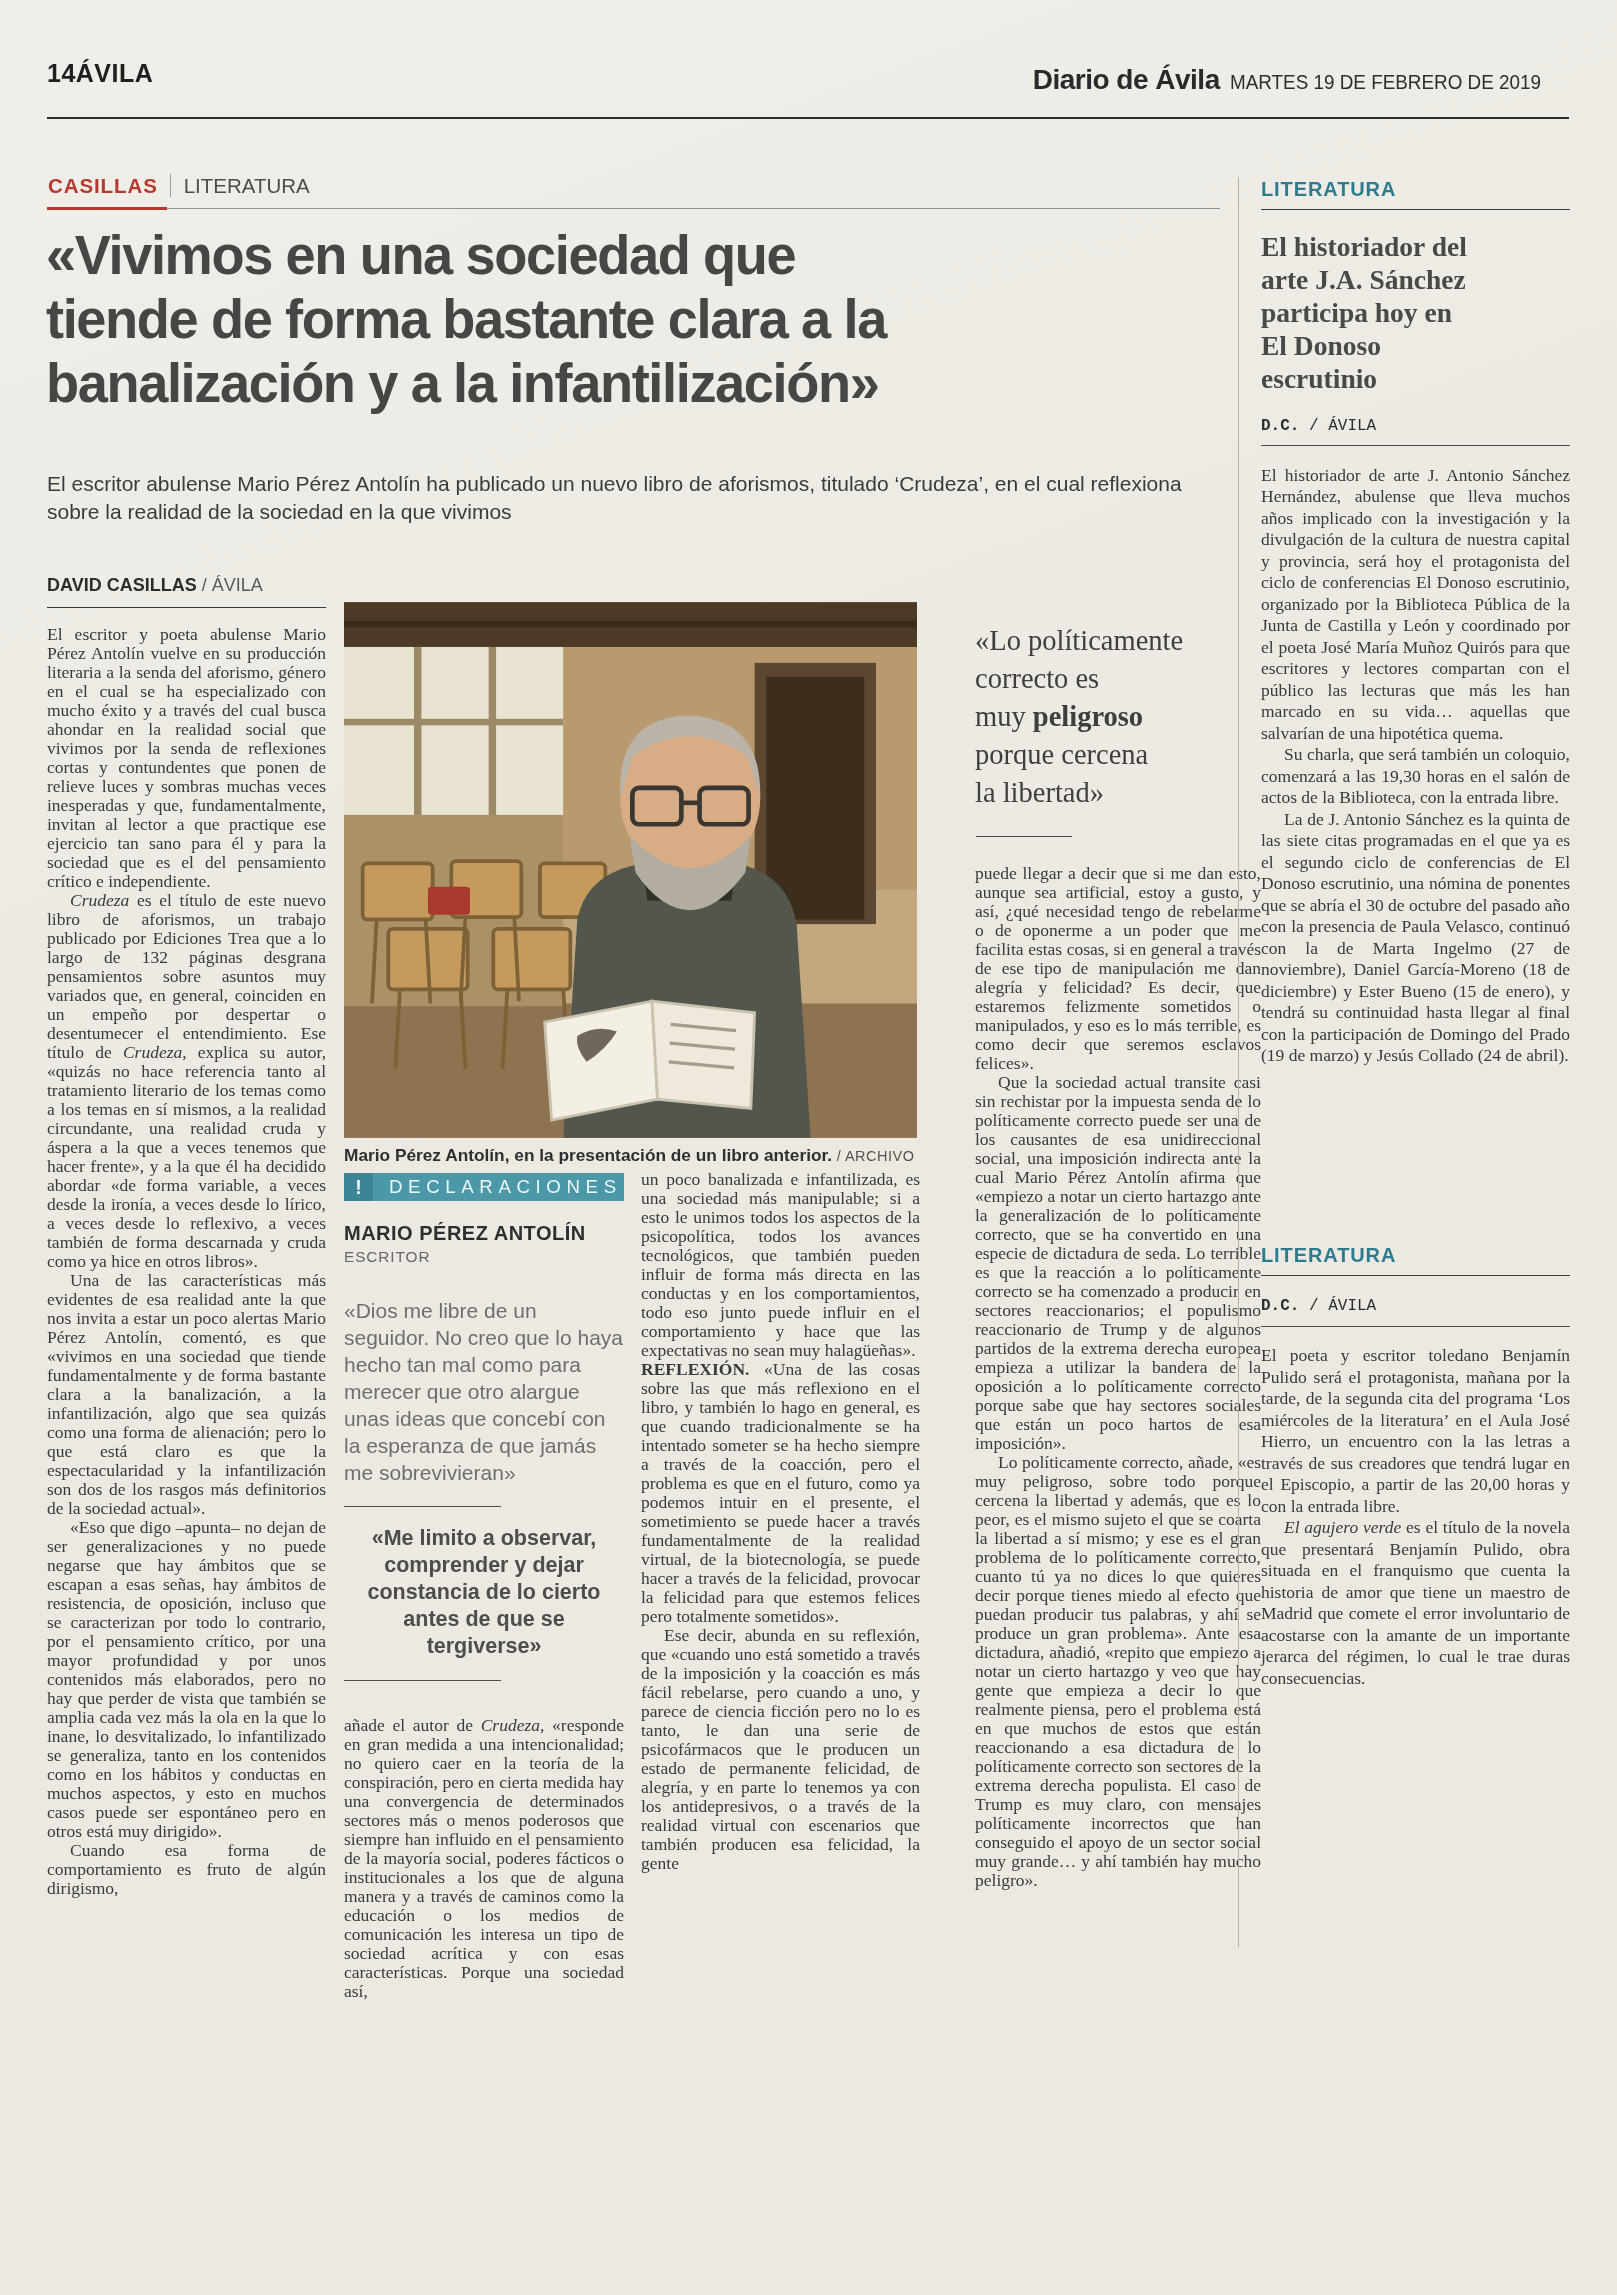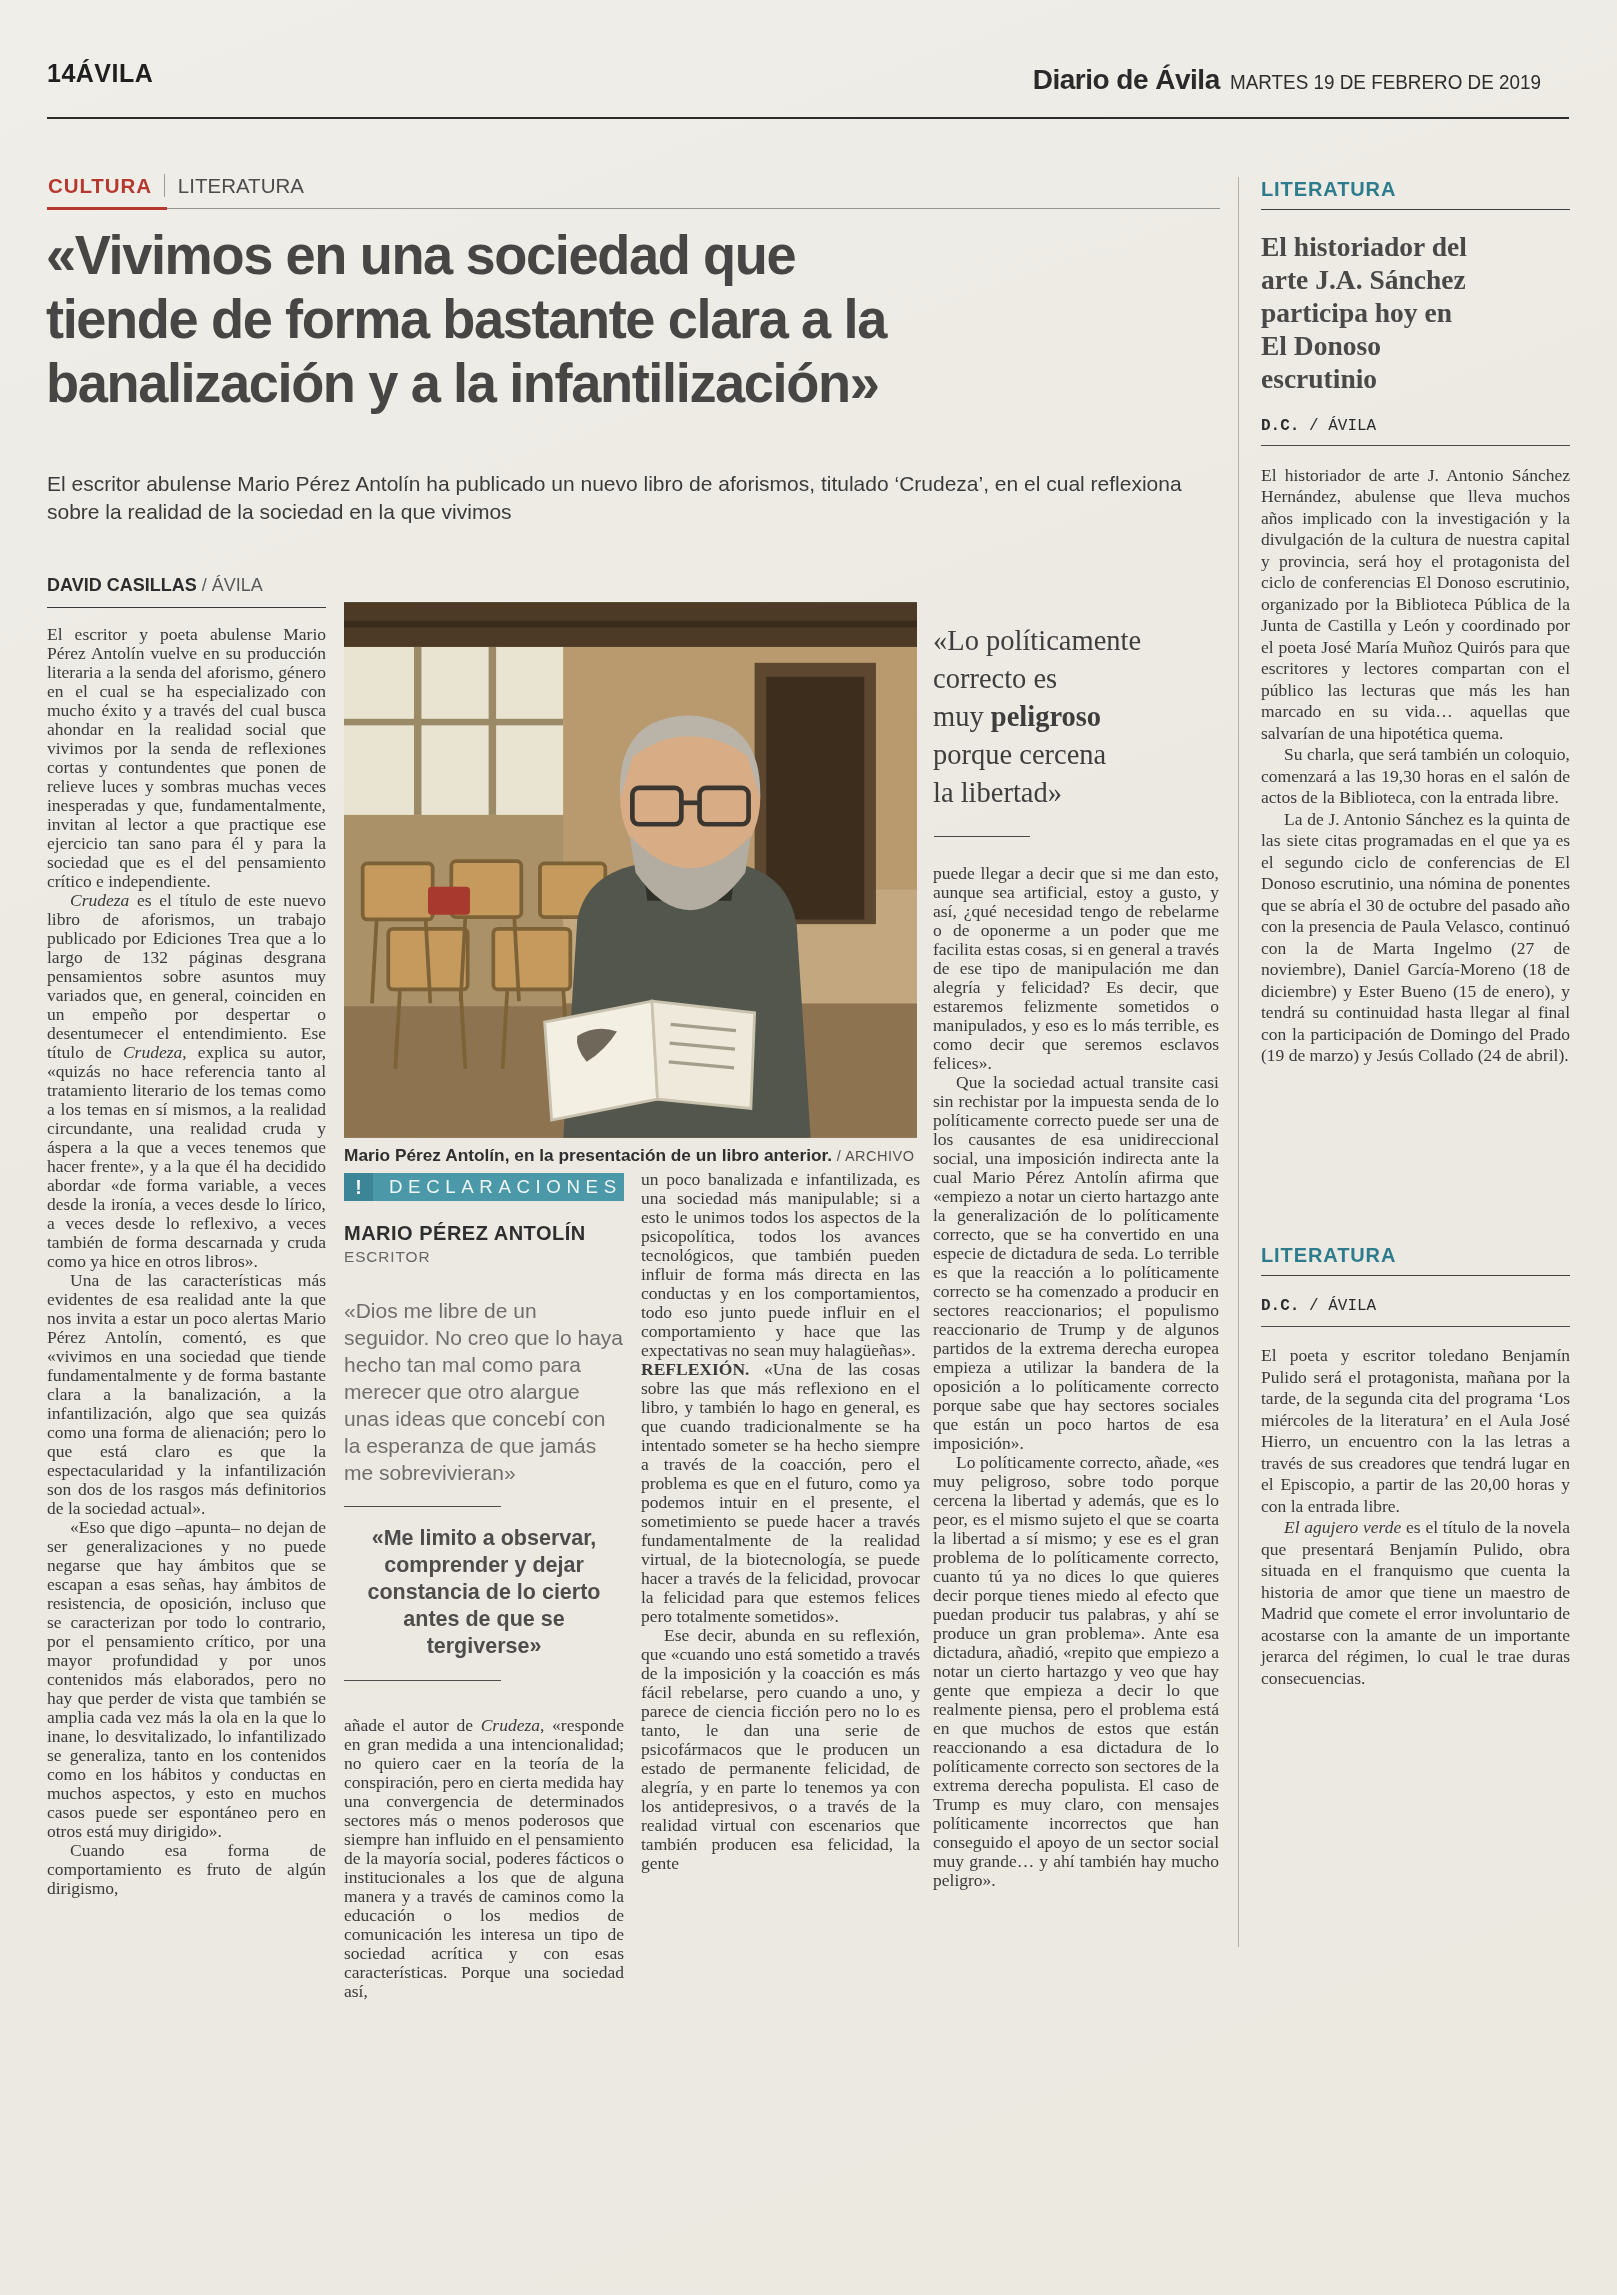--- a/index.html
+++ b/index.html
@@ -35,21 +35,21 @@
   .byline b{font-weight:bold;}
   .byline .loc{color:#5a5a5a;}
   .byline-rule{left:47px;width:279px;top:607px;height:1.4px;background:#3a3a3a;}
 
   
   .bodycol p{margin:0;text-align:justify;font-size:17.5px;line-height:19px;color:#3a3a3a;}
   .bodycol p.ind{text-indent:23px;}
   .col1{left:47px;top:625px;width:279px;}
   .col2{left:344px;top:1173px;width:280px;}
   .col3{left:641px;top:1170px;width:279px;}
-  .col4{left:933px;top:622px;width:286px;}
+  .col4{left:975px;top:622px;width:286px;}
 
   
   .photo{left:344px;top:602px;width:573px;height:536px;background:#b49a76;overflow:hidden;}
   .caption{left:344px;top:1145px;width:579px;font-family:"Liberation Sans",sans-serif;
            font-size:17.3px;color:#2f2f2f;font-weight:bold;}
   .caption .credit{font-weight:normal;font-size:14.5px;color:#55534f;letter-spacing:0.5px;}
 
   
   .pullquote{font-size:28.5px;line-height:38px;color:#3f3e3d;}
   .pq-rule{width:96px;height:1.4px;background:#4a4a4a;margin:24px 0 27px 0.9px;}
@@ -89,21 +89,21 @@
 
   <div class="abs pageno">
     <span>14</span><span>ÁVILA</span>
   </div>
   <div class="abs masthead">
     <span class="brand">Diario de Ávila</span><span class="date">MARTES 19 DE FEBRERO DE 2019</span>
   </div>
   <div class="abs header-rule"></div>
 
   <div class="abs kicker">
-    <span class="sec">CULTURA</span><span class="sub">LITERATURA</span>
+    <span class="sec">CASILLAS</span><span class="sub">LITERATURA</span>
   </div>
   <div class="abs kicker-rule"></div>
   <div class="abs kicker-rule-red"></div>
 
   <h1 class="abs headline" style="margin:0;">«Vivimos en una sociedad que<br>tiende de forma bastante clara a la<br>banalización y a la infantilización»</h1>
   <div class="abs subhead">El escritor abulense Mario Pérez Antolín ha publicado un nuevo libro de aforismos, titulado ‘Crudeza’, en el cual reflexiona sobre la realidad de la sociedad en la que vivimos</div>
   <div class="abs byline">
     <b>DAVID CASILLAS</b><span class="loc"> / ÁVILA</span>
   </div>
   <div class="abs byline-rule"></div>

